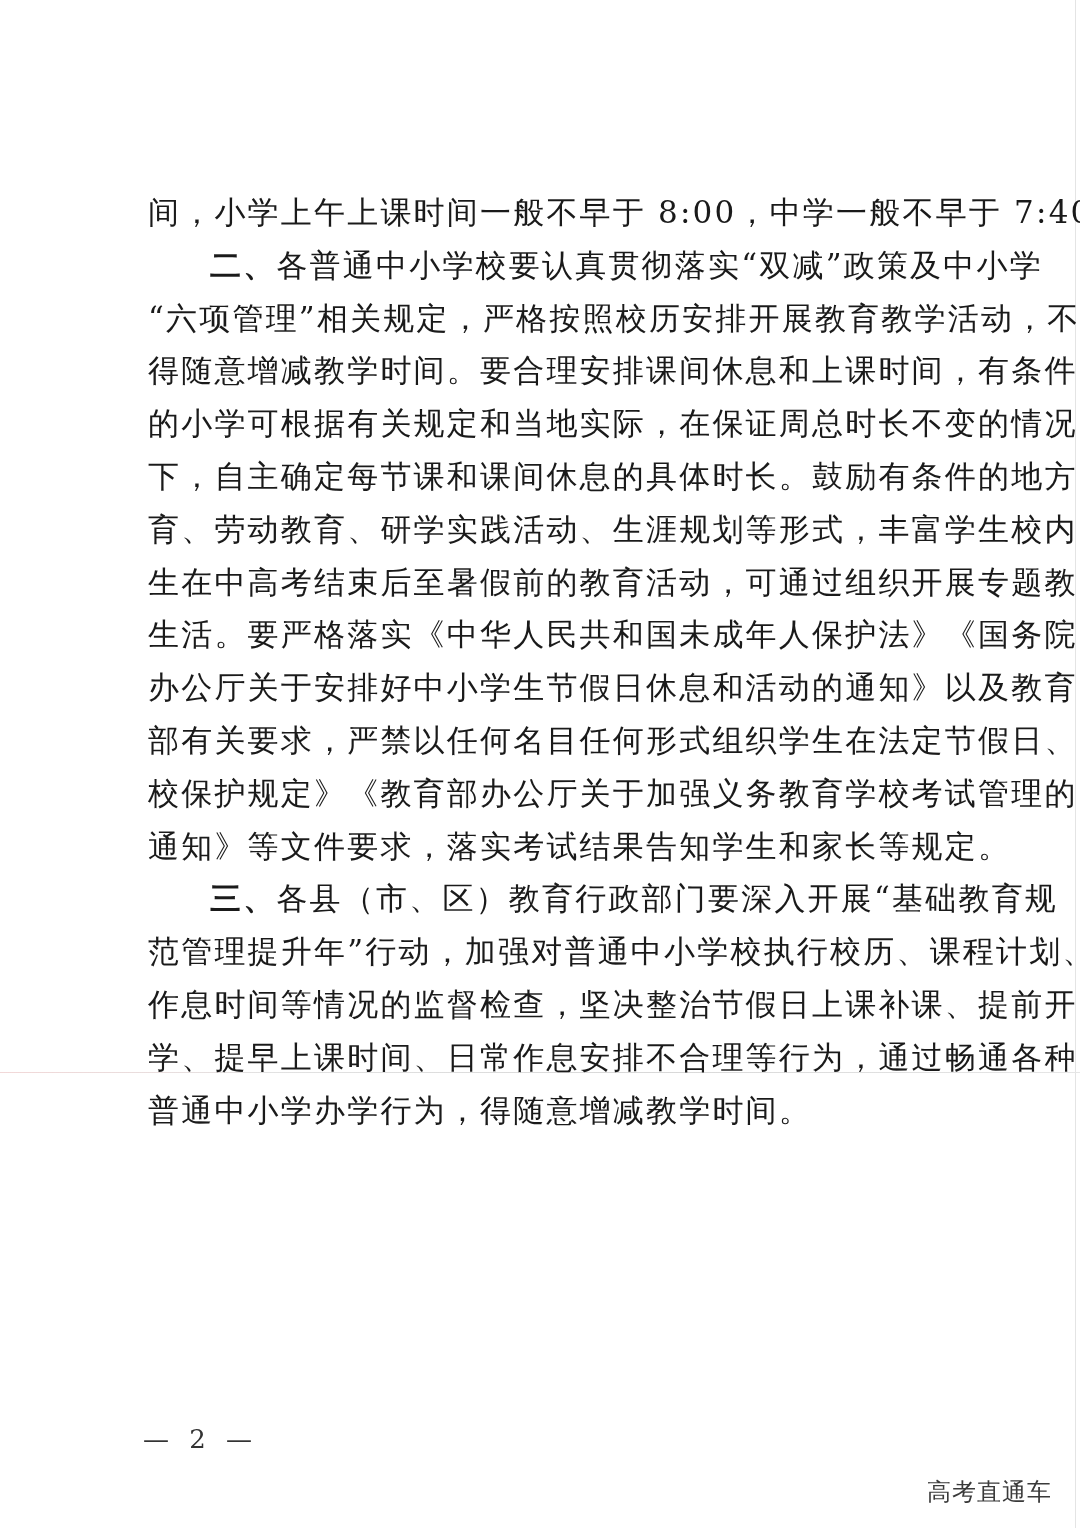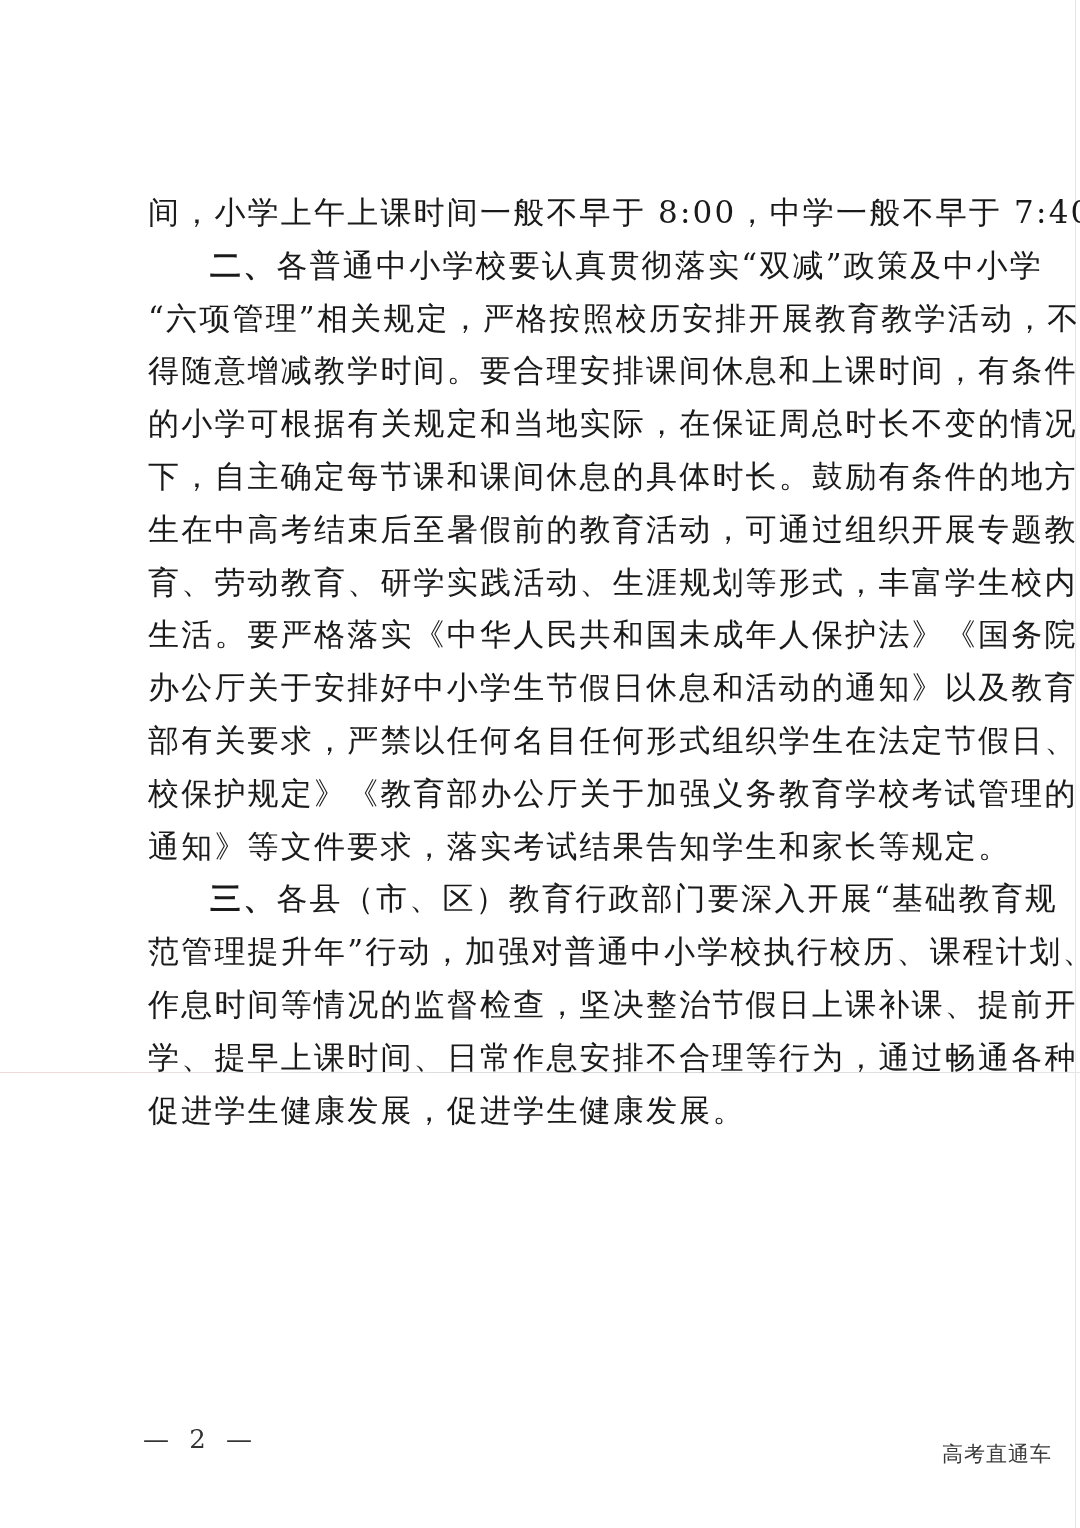--- a/index.html
+++ b/index.html
@@ -62,51 +62,51 @@
       position: absolute;
       left: 143px;
       top: 1424px;
       font-size: 26px;
       color: #333;
       letter-spacing: 6px;
     }
     .watermark {
       position: absolute;
       right: 28px;
-      top: 1440px;
+      top: 1476px;
       font-family: "DejaVu Sans", "Liberation Sans", sans-serif;
-      font-size: 21px;
+      font-size: 24px;
       color: #3a3a3a;
       letter-spacing: 1px;
     }
   </style>
 </head>
 <body>
 
 <div class="page-edge"></div>
 <div class="scan-line"></div>
 
 <div class="body-text">
 
   <span class="line">间，小学上午上课时间一般不早于 8:00，中学一般不早于 7:40，</span>
 
   <span class="line indent"><span class="section-num">二、</span><span>各普通中小学校要认真贯彻落实“双减”政策及中小学</span></span>
   <span class="line">“六项管理”相关规定，严格按照校历安排开展教育教学活动，不</span>
   <span class="line">得随意增减教学时间。要合理安排课间休息和上课时间，有条件</span>
   <span class="line">的小学可根据有关规定和当地实际，在保证周总时长不变的情况</span>
   <span class="line">下，自主确定每节课和课间休息的具体时长。鼓励有条件的地方</span>
+  <span class="line">育、劳动教育、研学实践活动、生涯规划等形式，丰富学生校内</span>
   <span class="line">生在中高考结束后至暑假前的教育活动，可通过组织开展专题教</span>
-  <span class="line">育、劳动教育、研学实践活动、生涯规划等形式，丰富学生校内</span>
   <span class="line">生活。要严格落实《中华人民共和国未成年人保护法》《国务院</span>
   <span class="line">办公厅关于安排好中小学生节假日休息和活动的通知》以及教育</span>
   <span class="line">部有关要求，严禁以任何名目任何形式组织学生在法定节假日、</span>
   <span class="line">校保护规定》《教育部办公厅关于加强义务教育学校考试管理的</span>
   <span class="line last">通知》等文件要求，落实考试结果告知学生和家长等规定。</span>
 
   <span class="line indent"><span class="section-num">三、</span><span>各县（市、区）教育行政部门要深入开展“基础教育规</span></span>
   <span class="line">范管理提升年”行动，加强对普通中小学校执行校历、课程计划、</span>
   <span class="line">作息时间等情况的监督检查，坚决整治节假日上课补课、提前开</span>
   <span class="line">学、提早上课时间、日常作息安排不合理等行为，通过畅通各种</span>
-  <span class="line last">促进学生健康发展，促进学生健康发展。</span>
+  <span class="line last">普通中小学办学行为，得随意增减教学时间。</span>
 </div>
 
 <div class="page-number">— 2 —</div>
 <div class="watermark">高考直通车</div>
 
 </body></html>

